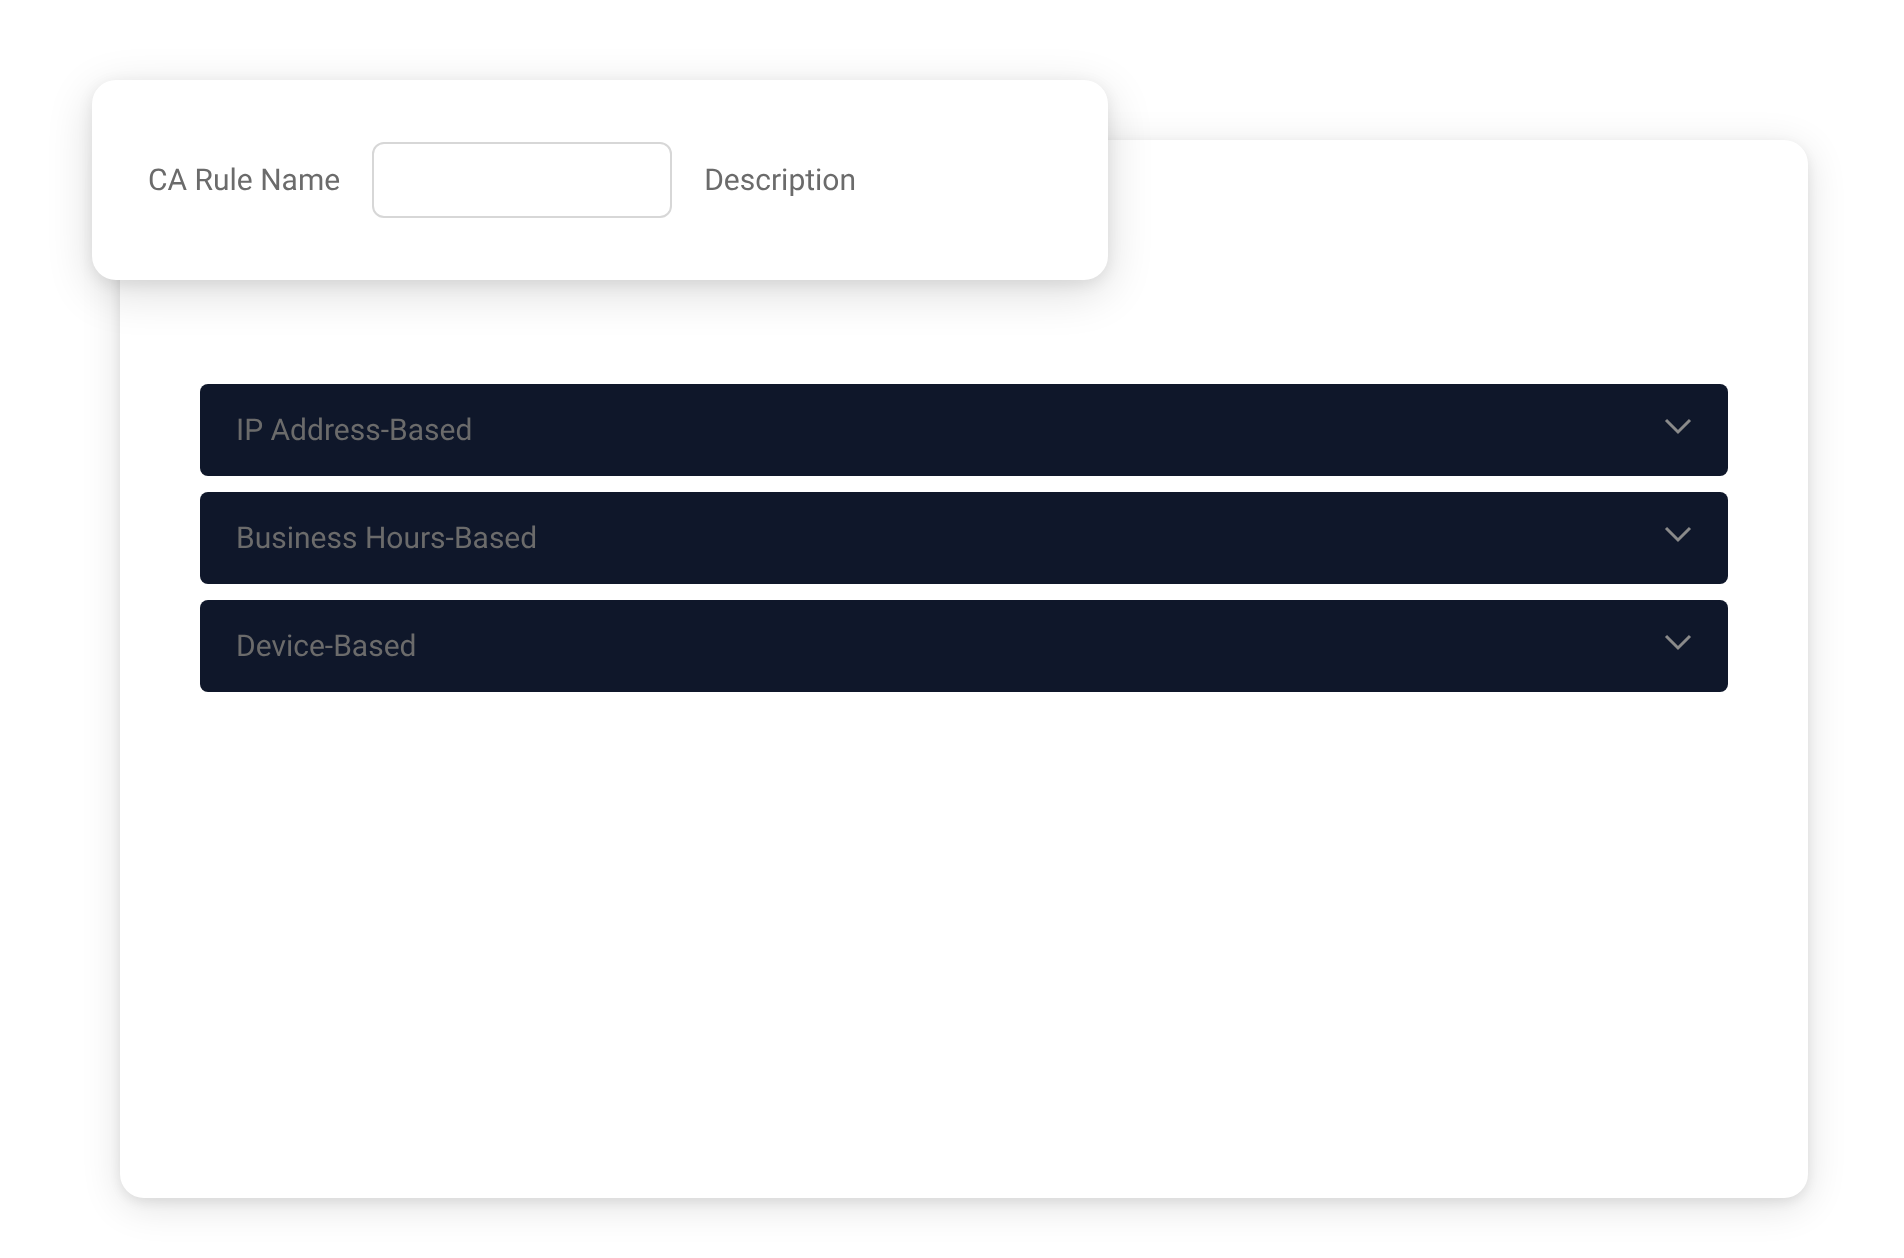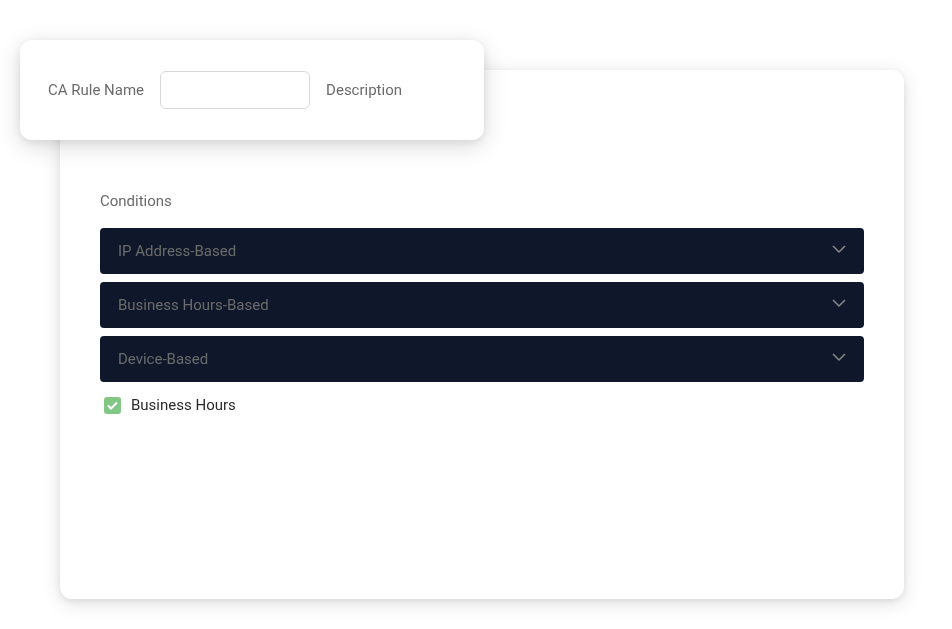--- a/index.html
+++ b/index.html
@@ -22,22 +22,22 @@
       right: 48px;
       bottom: 30px;
       background: #ffffff;
       border-radius: 12px;
       box-shadow: 0 4px 20px rgba(0,0,0,0.12), 0 2px 6px rgba(0,0,0,0.08);
       padding: 32px 40px;
     }
     .header-card {
       position: absolute;
       top: 40px;
-      left: 20px;
-      width: 464px;
+      left: 46px;
+      width: 508px;
       height: 100px;
       background: #ffffff;
       border-radius: 12px;
       box-shadow: 0 6px 24px rgba(0,0,0,0.14), 0 2px 8px rgba(0,0,0,0.08);
       display: flex;
       align-items: center;
       padding: 0 28px;
       gap: 16px;
       z-index: 10;
     }
@@ -119,21 +119,20 @@
     .checkbox-label {
       color: #2a2a2a;
       font-size: 15px;
     }
   </style>
 </head>
 <body>
 
 <div class="main-card">
   <div class="conditions-wrap">
-    <div class="conditions-title">Conditions</div>
 
     <div class="accordion-item">
       <span class="accordion-label">IP Address-Based</span>
       <span class="chevron">
         <svg viewBox="0 0 14 9">
             <polyline points="1,1 7,7 13,1"></polyline>
           </svg>
       </span>
     </div>
 
@@ -148,28 +147,20 @@
 
     <div class="accordion-item">
       <span class="accordion-label">Device-Based</span>
       <span class="chevron">
         <svg viewBox="0 0 14 9">
             <polyline points="1,1 7,7 13,1"></polyline>
           </svg>
       </span>
     </div>
 
-    <div class="checkbox-row">
-      <span class="checkbox">
-        <svg viewBox="0 0 11 9">
-            <polyline points="1,4.5 4,7.5 10,1.5"></polyline>
-          </svg>
-      </span>
-      <span class="checkbox-label">Business Hours</span>
-    </div>
 
 
   </div>
 </div>
 
 <div class="header-card">
   <span class="header-label">CA Rule Name</span>
   <input class="header-input" type="text" value="" style="">
   <span class="header-label">Description</span>
 </div>

